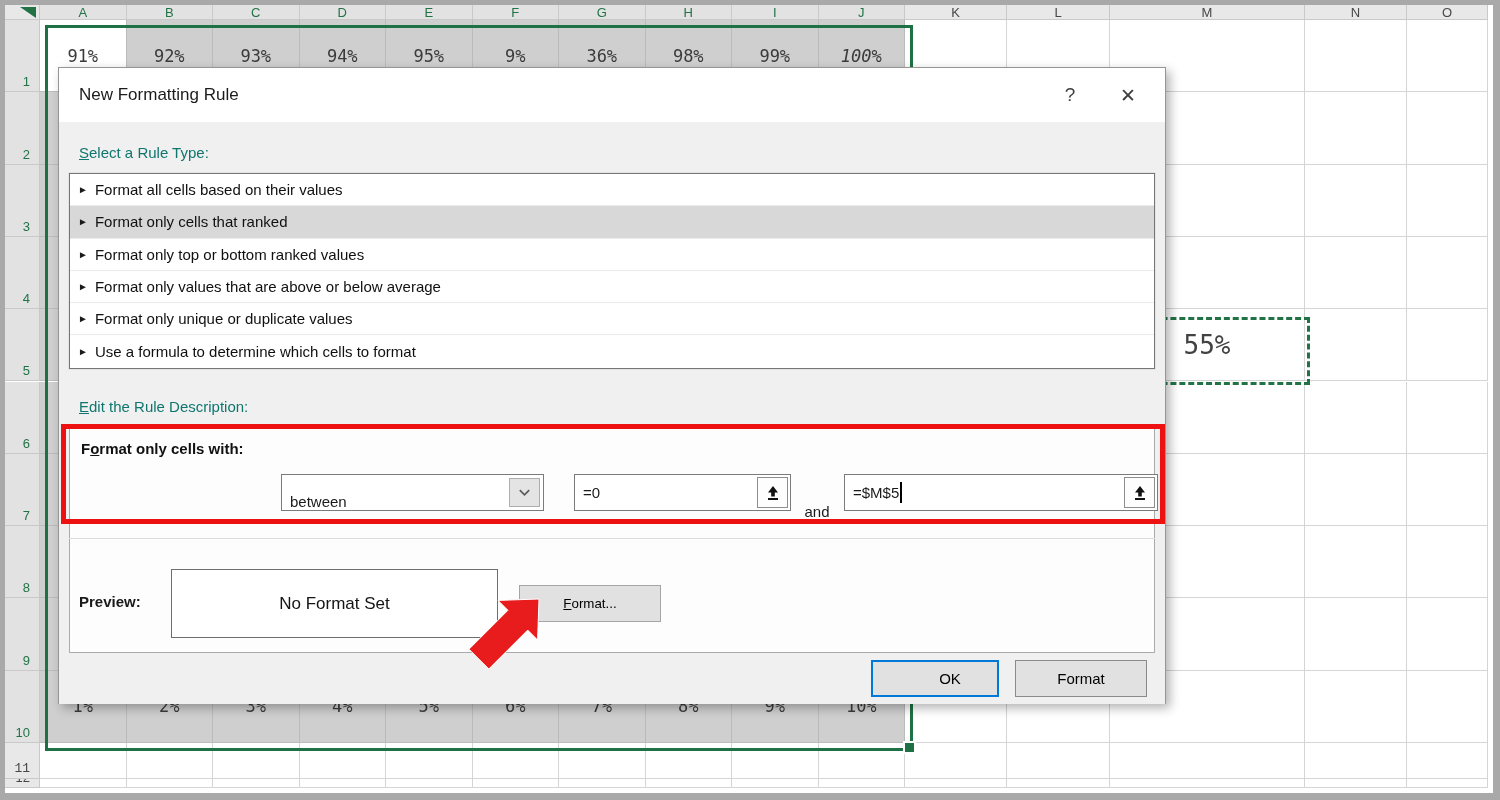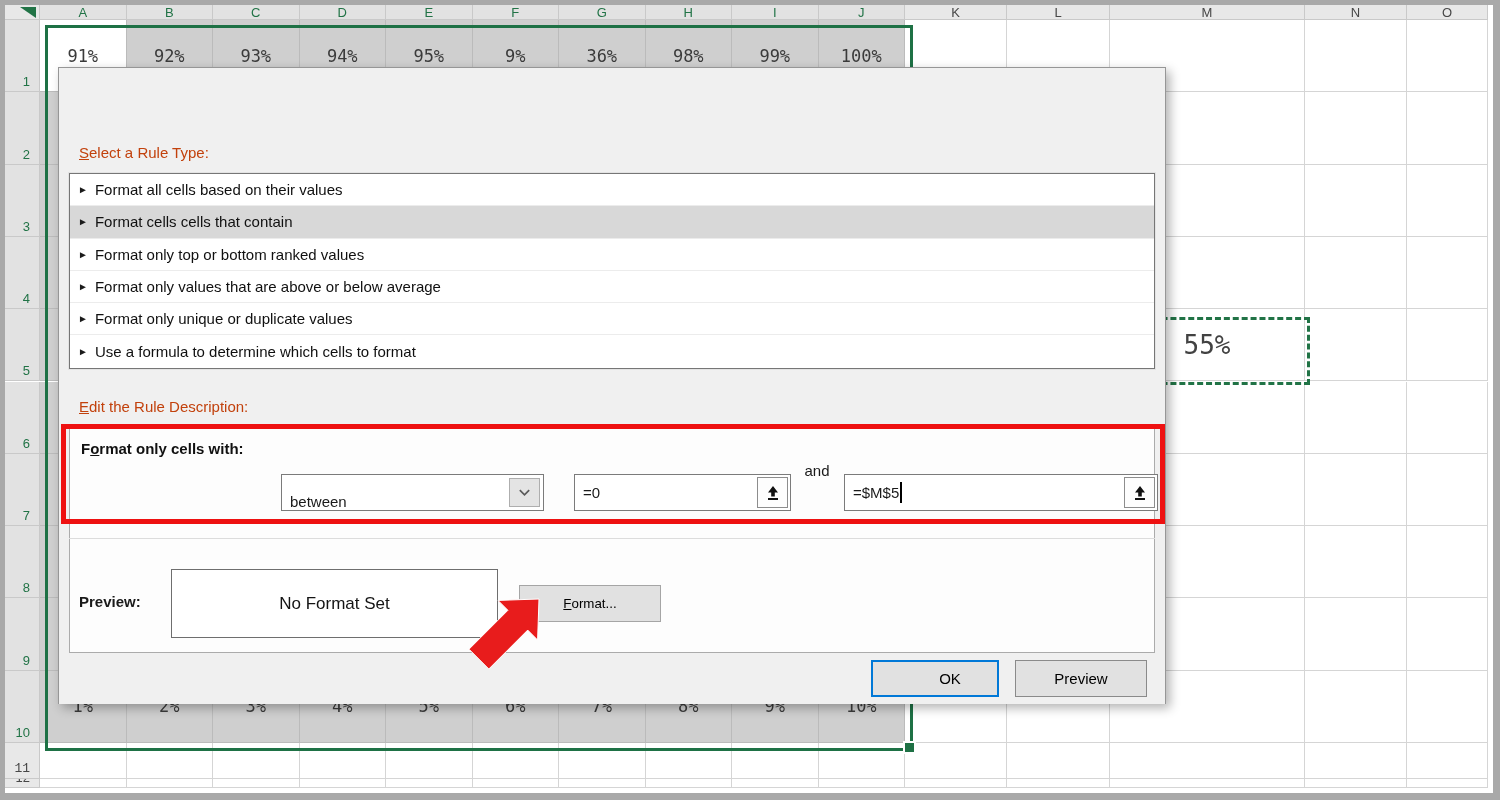--- a/index.html
+++ b/index.html
@@ -36,21 +36,21 @@
   
   #dialog { position:absolute; left:58px; top:67px; width:1108px; height:637px;
     background:#f0f0f0; border:1px solid #969696; box-shadow:4px 4px 10px rgba(0,0,0,.3);
     z-index:5; font-size:15px; color:#1a1a1a; }
   #dlg-titlebar { position:absolute; left:0; top:0; right:0; height:54px; background:#ffffff; }
   #dlg-title { position:absolute; left:20px; top:17px; font-size:17px; color:#1b1b1b; }
   .dlg-sysbtn { position:absolute; top:12px; width:46px; height:30px; display:flex;
     align-items:center; justify-content:center; font-size:19px; color:#3f3f3f; cursor:default; }
   #dlg-help { right:72px; }
   #dlg-close { right:14px; }
-  .dlg-label { position:absolute; left:20px; font-size:15px; color:#c2410c; }
+  .dlg-label { position:absolute; left:20px; font-size:15px; color:#0f766e; }
   u { text-decoration:underline; }
 
   #rule-list { position:absolute; left:10px; top:105px; width:1086px; height:196px;
     background:#ffffff; border:1px solid #767676; outline:1px solid #e3e3e3; }
   .rule-item { position:relative; height:32.3px; display:flex; align-items:center;
     padding-left:8px; border-bottom:1px solid #ececec; font-size:15px; color:#101010; }
   .rule-item:last-child { border-bottom:none; }
   .rule-item.selected { background:#d8d8d8; }
   .rule-bullet { font-size:10px; margin-right:9px; color:#1a1a1a; letter-spacing:-2px; }
 
@@ -65,21 +65,21 @@
     border:1px solid #aeaeae; display:flex; align-items:center; justify-content:center; }
   #combo-operand { left:16px; width:188px; }
   #combo-operator { left:222px; width:263px;align-items:flex-end; }
   .refinput { position:absolute; top:406px; height:37px; background:#fff; border:1px solid #7b7b7b;
     display:flex; align-items:center; padding-left:8px; }
   #input-min { left:515px; width:217px; }
   #input-max { left:785px; width:314px; }
   .refbtn { position:absolute; right:2px; top:2px; bottom:2px; width:31px; background:#fdfdfd;
     border:1px solid #8d8d8d; display:flex; align-items:center; justify-content:center; }
   .caret { display:inline-block; width:2px; height:21px; background:#000; margin-left:1px; }
-  #and-label { position:absolute; left:730px; top:394px; width:56px; text-align:center; }
+  #and-label { position:absolute; left:730px; top:435px; width:56px; text-align:center; }
   #desc-sep { position:absolute; left:10px; top:470px; width:1086px; height:1px; background:#dcdcdc; }
   #preview-label { position:absolute; left:20px; top:525px; font-weight:bold; }
   #preview-frame { position:absolute; left:112px; top:501px; width:327px; height:69px;
     background:#fff; border:1px solid #6e6e6e; display:flex; align-items:center;
     justify-content:center; font-size:17px; color:#141414; }
   #format-btn { position:absolute; left:460px; top:517px; width:142px; height:37px;
     background:#e1e1e1; border:1px solid #a5a5a5; display:flex; align-items:center;
     justify-content:center; }
   #red-arrow { position:absolute; left:385px; top:526px; width:100px; height:100px; z-index:41;
     pointer-events:none; }
@@ -133,21 +133,21 @@
     <div id="cells">
         <div class="cell sel active" style="left: 35px; top: 15px; width: 86.5px; height: 72.3px;">91%</div>
         <div class="cell sel" style="left: 121.5px; top: 15px; width: 86.5px; height: 72.3px;">92%</div>
         <div class="cell sel" style="left: 208px; top: 15px; width: 86.5px; height: 72.3px;">93%</div>
         <div class="cell sel" style="left: 294.5px; top: 15px; width: 86.5px; height: 72.3px;">94%</div>
         <div class="cell sel" style="left: 381px; top: 15px; width: 86.5px; height: 72.3px;">95%</div>
         <div class="cell sel" style="left: 467.5px; top: 15px; width: 86.5px; height: 72.3px;">9%</div>
         <div class="cell sel" style="left: 554px; top: 15px; width: 86.5px; height: 72.3px;">36%</div>
         <div class="cell sel" style="left: 640.5px; top: 15px; width: 86.5px; height: 72.3px;">98%</div>
         <div class="cell sel" style="left: 727px; top: 15px; width: 86.5px; height: 72.3px;">99%</div>
-        <div class="cell sel" style="left: 813.5px; top: 15px; width: 86.5px; height: 72.3px;">100%</div>
+        <div class="cell sel" style="left: 813.5px; top: 15px; width: 86.5px; height: 72.3px; font-style: italic;">100%</div>
         <div class="cell" style="left: 900px; top: 15px; width: 102px; height: 72.3px;"></div>
         <div class="cell" style="left: 1002px; top: 15px; width: 103px; height: 72.3px;"></div>
         <div class="cell" style="left: 1105px; top: 15px; width: 195px; height: 72.3px;"></div>
         <div class="cell" style="left: 1300px; top: 15px; width: 102px; height: 72.3px;"></div>
         <div class="cell" style="left: 1402px; top: 15px; width: 81px; height: 72.3px;"></div>
         <div class="cell sel" style="left: 35px; top: 87.3px; width: 86.5px; height: 72.3px;"></div>
         <div class="cell sel" style="left: 121.5px; top: 87.3px; width: 86.5px; height: 72.3px;"></div>
         <div class="cell sel" style="left: 208px; top: 87.3px; width: 86.5px; height: 72.3px;"></div>
         <div class="cell sel" style="left: 294.5px; top: 87.3px; width: 86.5px; height: 72.3px;"></div>
         <div class="cell sel" style="left: 381px; top: 87.3px; width: 86.5px; height: 72.3px;"></div>
@@ -311,30 +311,35 @@
         <div class="cell" style="left: 1105px; top: 774px; width: 195px; height: 9px;"></div>
         <div class="cell" style="left: 1300px; top: 774px; width: 102px; height: 9px;"></div>
         <div class="cell" style="left: 1402px; top: 774px; width: 81px; height: 9px;"></div>
       </div>
     <div id="selection-border"></div>
     <div id="dashed-ref"></div>
     <div id="fill-handle"></div>
   </div>
 
   <div id="dialog">
+    <div id="dlg-titlebar">
+      <div id="dlg-title">New Formatting Rule</div>
+      <div id="dlg-help" class="dlg-sysbtn">?</div>
+      <div id="dlg-close" class="dlg-sysbtn">✕</div>
+    </div>
 
     <div class="dlg-label" style="top:76px;"><u>S</u>elect a Rule Type:</div>
     <div id="rule-list">
         <div class="rule-item">
           <span class="rule-bullet">►</span>
           <span>Format all cells based on their values</span>
         </div>
         <div class="rule-item selected">
           <span class="rule-bullet">►</span>
-          <span>Format cells cells that contain</span>
+          <span>Format only cells that ranked</span>
         </div>
         <div class="rule-item">
           <span class="rule-bullet">►</span>
           <span>Format only top or bottom ranked values</span>
         </div>
         <div class="rule-item">
           <span class="rule-bullet">►</span>
           <span>Format only values that are above or below average</span>
         </div>
         <div class="rule-item">
@@ -391,20 +396,20 @@
       <span>No Format Set</span>
     </div>
     <button id="format-btn"><u>F</u>ormat...</button>
 
     <svg id="red-arrow" viewBox="0 0 100 100">
       <polygon points="95,5 93.6,46 83.7,36.1 44.8,75 25,55.2 63.9,16.3 54,6.4" fill="#e81c1c" stroke="#ffffff" stroke-width="1"></polygon>
     </svg>
 
     <div id="dlg-footer"></div>
     <button id="ok-btn" class="dlg-btn">OK</button>
-    <button id="cancel-btn" class="dlg-btn">Preview</button>
+    <button id="cancel-btn" class="dlg-btn">Format</button>
   </div>
 
   <div class="frame" style="left:0;top:0;width:1500px;height:5px;"></div>
   <div class="frame" style="left:0;top:0;width:5px;height:800px;"></div>
   <div class="frame" style="left:1493px;top:0;width:7px;height:800px;"></div>
   <div class="frame" style="left:0;top:793px;width:1500px;height:7px;"></div>
 </div>
 
 </body></html>

